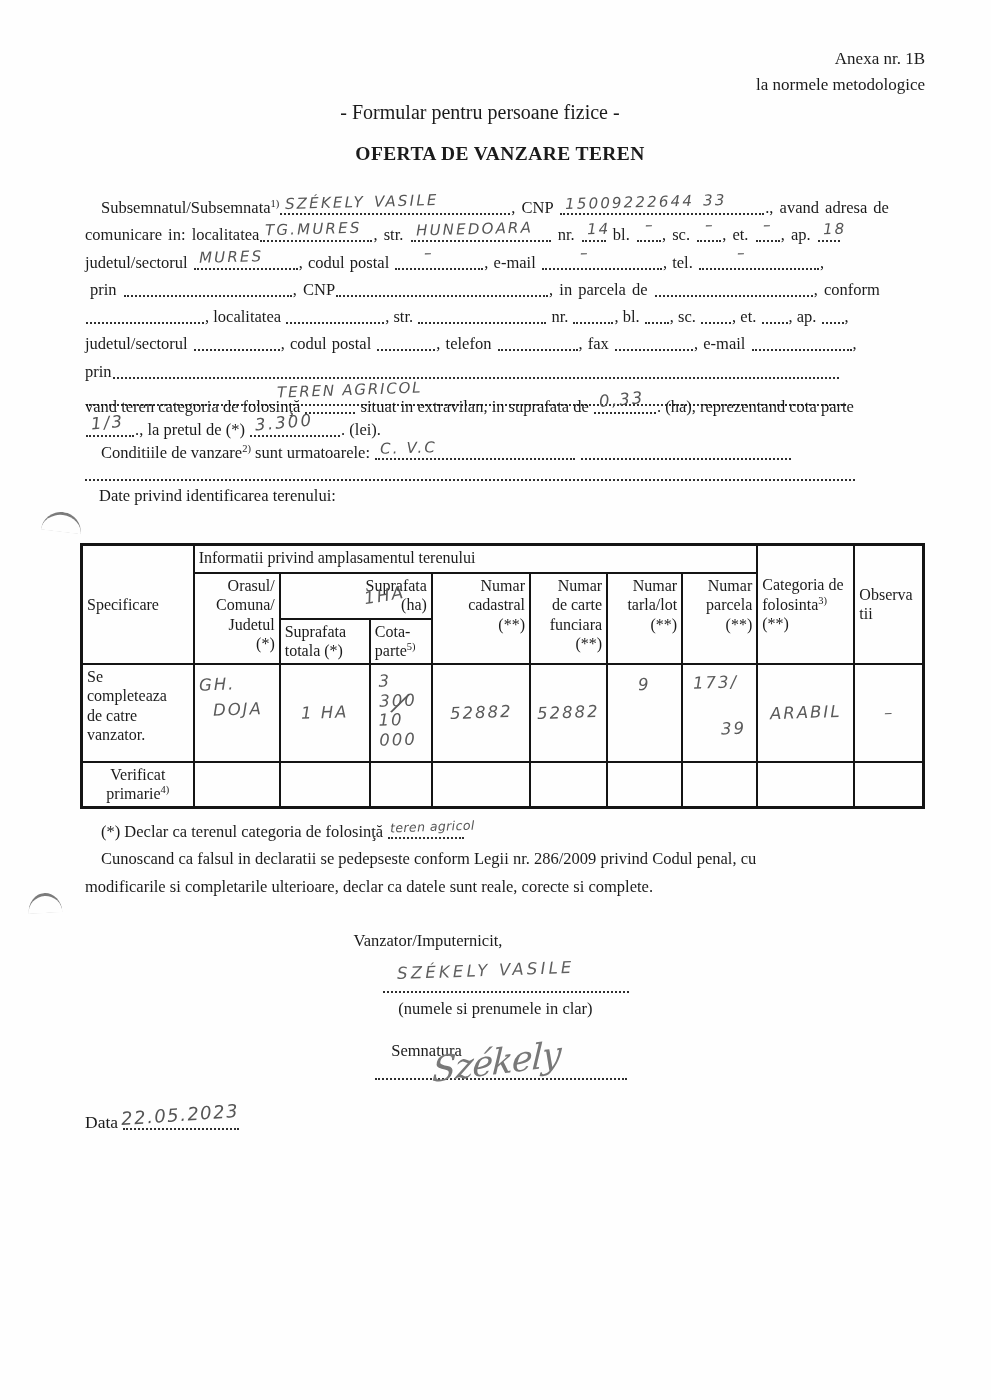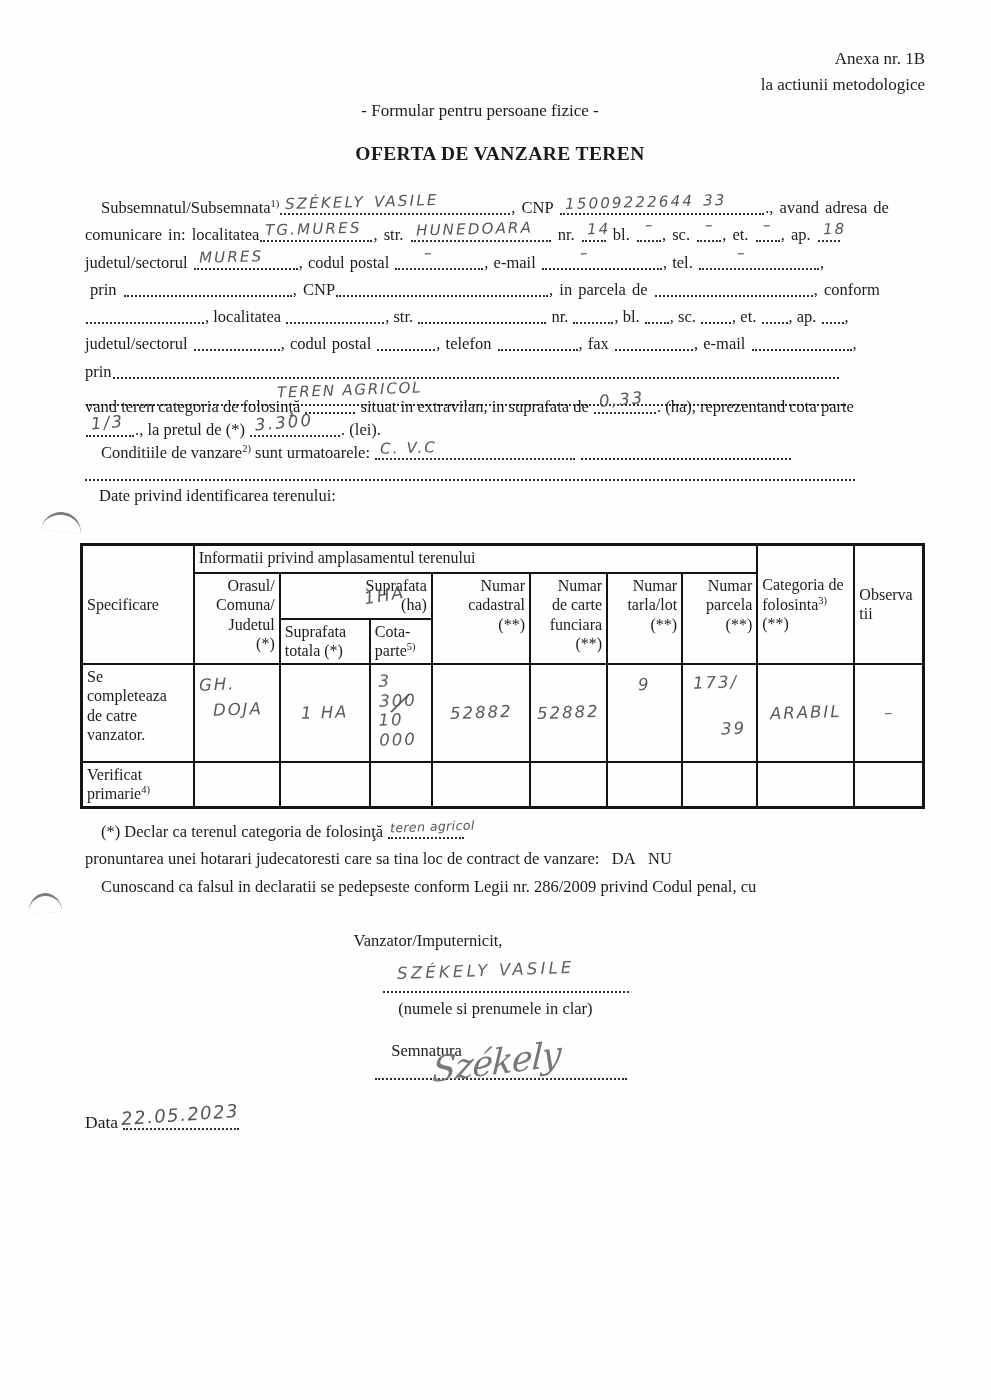--- a/index.html
+++ b/index.html
@@ -1,21 +1,21 @@
 <!DOCTYPE html>
 <html><head>
 <meta charset="utf-8">
 <style>
   html,body{margin:0;padding:0;background:#e8e8e8;}
   .page{position:relative;width:991px;height:1400px;background:#fefefe;margin:0 auto;
         font-family:"Liberation Serif","DejaVu Serif",serif;color:#1b1b1b;font-size:16.5px;overflow:hidden;}
   .abs{position:absolute;}
   
   .anexa{right:66px;top:46px;text-align:right;line-height:26px;font-size:17px;}
-  .subtitle{top:101px;left:0;width:960px;text-align:center;font-size:17px;}
+  .subtitle{top:101px;left:0;width:960px;text-align:center;font-size:20px;}
   .title{top:143px;left:0;width:1000px;text-align:center;font-weight:bold;font-size:19.5px;letter-spacing:.4px;}
   
   .para{position:absolute;left:85px;width:845px;}
   .para1{top:186px;margin-top:12px;}
   .para2{top:397px;}
   .decl{top:822px;}
   .line{white-space:nowrap;height:27.3px;position:relative;}
   .para2 .line{height:23px;}
   .indent{padding-left:16px;}
   .indent-sm{padding-left:5px;} .ws2{word-spacing:2px;} .ws1{word-spacing:1px;}
@@ -38,21 +38,21 @@
   .secl{left:99px;top:486px;}
   
   table.landtable{position:absolute;left:80px;top:543px;border-collapse:collapse;table-layout:fixed;
         width:845px;font-size:16px;line-height:19.5px;}
   .landtable td{border:2px solid #141414;padding:2px 4px;vertical-align:top;overflow:hidden;}
   .landtable{border:3px solid #141414;}
   .pre{white-space:pre-line;}
   .vm{vertical-align:middle !important;}
   .ctr{text-align:center;vertical-align:middle !important;}
   .rel{position:relative;}
-  .r1{height:28px;} .r2{height:46px;text-align:right;} .r3{height:42px;} .r4{height:98px;} .r5{height:46px;}
+  .r1{height:28px;} .r2{height:46px;text-align:right;} .r3{height:42px;} .r4{height:98px;} .r5{height:46px;text-align:center;}
   .hwt{font-family:"DejaVu Sans",sans-serif;font-style:italic;color:#5a5a5a;letter-spacing:2px;
        font-size:16.5px;display:inline-block;transform:rotate(-2deg);}
   .hw-1ha{position:absolute;right:26px;top:12px;transform:rotate(-9deg);font-size:17px;}
   .ind2{margin-left:14px;margin-top:6px;}
   .cellpadtop{padding-top:10px !important;}
   .frac{position:relative;height:86px;}
   .frac .fnum{position:absolute;top:4px;left:4px;}
   .frac .fden{position:absolute;bottom:4px;left:4px;}
   .frac .fslash{position:absolute;top:26px;left:20px;font-size:34px;color:#5a5a5a;
         transform:rotate(18deg);font-style:italic;}
@@ -77,21 +77,21 @@
   .arc1{left:42px;top:512px;transform:rotate(7deg);}
   .arc2{left:28px;top:893px;transform:rotate(-3deg);width:34px;}
 </style>
 </head>
 <body>
 
 <div class="page">
 
   <div class="abs anexa">
     <div>Anexa nr. 1B</div>
-    <div>la actiunii metodologice</div>
+    <div>la normele metodologice</div>
   </div>
 
   <div class="abs subtitle">- Formular pentru persoane fizice -</div>
   <div class="abs title">OFERTA DE VANZARE TEREN</div>
 
   <div class="para para1">
     <div class="line indent ws2"><span class="pt">Subsemnatul/Subsemnata</span><sup class="ssup">1)</sup><span class="dots" style="width: 230px;"><span class="hw caps">SZÉKELY VASILE</span></span><span class="pt">, CNP </span><span class="dots" style="width: 204px;"><span class="hw caps">15009222644 33</span></span><span class="pt">., avand adresa de</span></div>
     <div class="line ws2"><span class="pt">comunicare in: localitatea</span><span class="dots" style="width: 112px;"><span class="hw caps">TG.MURES</span></span><span class="pt">, str. </span><span class="dots" style="width: 140px;"><span class="hw caps">HUNEDOARA</span></span><span class="pt"> nr. </span><span class="dots" style="width: 24px;"><span class="hw caps">14</span></span><span class="pt"> bl. </span><span class="dots" style="width: 24px;"><span class="hw dash">–</span></span><span class="pt">, sc. </span><span class="dots" style="width: 24px;"><span class="hw dash">–</span></span><span class="pt">, et. </span><span class="dots" style="width: 24px;"><span class="hw dash">–</span></span><span class="pt">, ap. </span><span class="dots" style="width: 22px;"><span class="hw caps">18</span></span></div>
     <div class="line ws1"><span class="pt">judetul/sectorul </span><span class="dots" style="width: 104px;"><span class="hw caps">MURES</span></span><span class="pt">, codul postal </span><span class="dots" style="width: 88px;"><span class="hw dash">–</span></span><span class="pt">, e-mail </span><span class="dots" style="width: 120px;"><span class="hw dash">–</span></span><span class="pt">, tel. </span><span class="dots" style="width: 120px;"><span class="hw dash">–</span></span><span class="pt">,</span></div>
     <div class="line indent-sm ws2"><span class="pt">prin </span><span class="dots" style="width: 168px;"></span><span class="pt">, CNP</span><span class="dots" style="width: 212px;"></span><span class="pt">, in parcela de </span><span class="dots" style="width: 158px;"></span><span class="pt">, conform</span></div>
@@ -205,22 +205,22 @@
         <td></td>
         <td></td>
         <td></td>
         <td></td>
       </tr>
     </tbody>
   </table>
 
   <div class="para decl">
     <div class="line indent"><span class="pt">(*) Declar ca terenul categoria de folosinţă </span><span class="dots" style="width: 76px;"><span class="hw small">teren agricol</span></span></div>
-    <div class="line"><span class="pt">pronuntarea unei hotarari judecatoresti care sa tina loc de contract de vanzare:&nbsp;&nbsp; DA&nbsp;&nbsp; NU</span></div>
     <div class="line indent"><span class="pt">Cunoscand ca falsul in declaratii se pedepseste conform Legii </span><span class="pt und">nr. 286/2009</span><span class="pt"> privind Codul penal, cu</span></div>
+    <div class="line"><span class="pt">modificarile si completarile ulterioare, declar ca datele sunt reale, corecte si complete.</span></div>
   </div>
 
   <div class="abs vz">Vanzator/Imputernicit,</div>
 
   <div class="abs name-line">
     <span class="hw-name">SZÉKELY VASILE</span>
     <span class="ndots"></span>
   </div>
 
   <div class="abs caption">(numele si prenumele in clar)</div>

